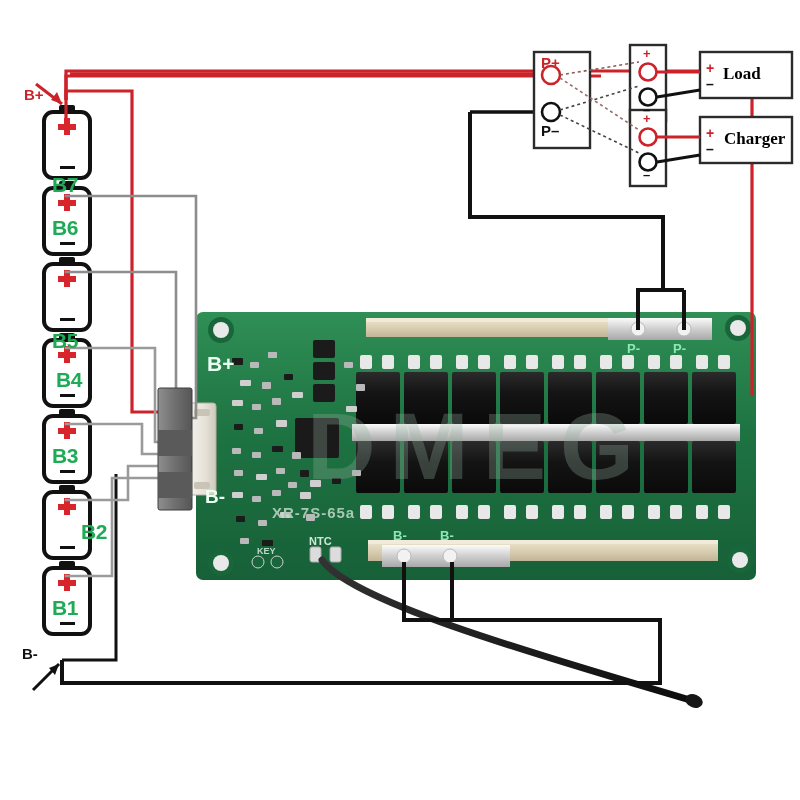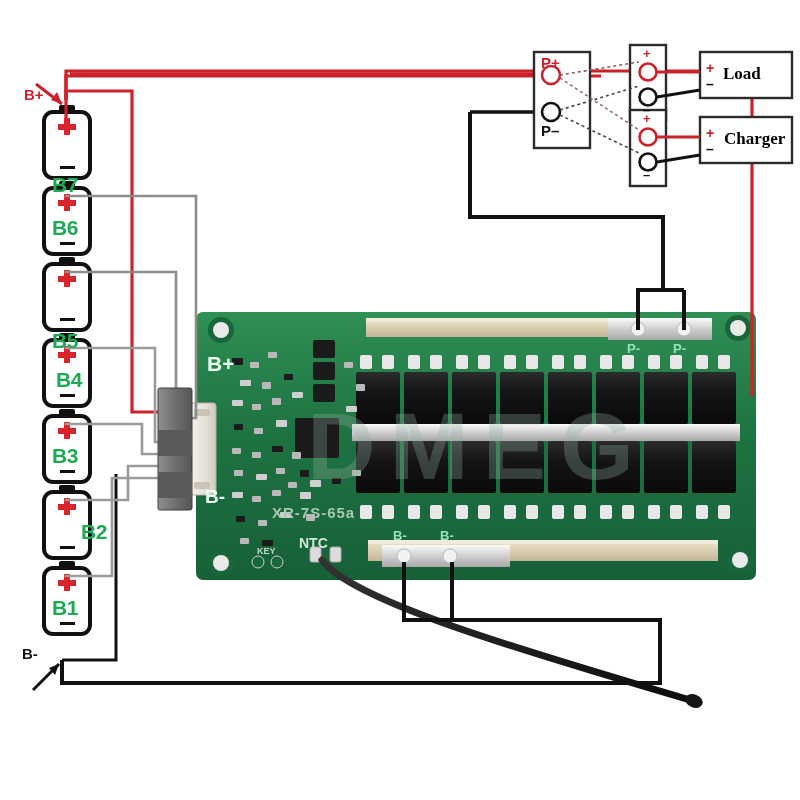--- a/index.html
+++ b/index.html
@@ -355,21 +355,21 @@
   <div class="lbl" style="left:706px;top:76px;color:#111;font-size:14px;font-weight:bold;">–</div>
   <div class="lbl boxlbl" style="left:723px;top:64px;">Load</div>
 
   <div class="lbl" style="left:706px;top:125px;color:#cc2229;font-size:14px;font-weight:bold;">+</div>
   <div class="lbl" style="left:706px;top:141px;color:#111;font-size:14px;font-weight:bold;">–</div>
   <div class="lbl boxlbl" style="left:718px;top:129px;margin-left:6px;">Charger</div>
 
   <div class="lbl pcbsilk" style="left:207px;top:352px;font-size:21px;">B+</div>
   <div class="lbl pcbsilk" style="left:205px;top:486px;font-size:19px;">B-</div>
   <div class="lbl" style="left:272px;top:504px;font-size:15px;color:#a8c8b4;font-weight:bold;letter-spacing:1px;">XR-7S-65a</div>
-  <div class="lbl" style="left:299px;top:535px;font-size:14px;color:#cfe8d8;font-weight:bold;text-align:center;">NTC</div>
+  <div class="lbl" style="left:309px;top:535px;font-size:11px;color:#cfe8d8;font-weight:bold;text-align:center;">NTC</div>
   <div class="lbl" style="left:257px;top:546px;font-size:9px;color:#bcd9c7;font-weight:bold;">KEY</div>
   <div class="lbl" style="left:627px;top:341px;font-size:13px;color:#8fe7b6;font-weight:bold;">P-</div>
   <div class="lbl" style="left:673px;top:341px;font-size:13px;color:#8fe7b6;font-weight:bold;">P-</div>
   <div class="lbl" style="left:393px;top:528px;font-size:13px;color:#8fe7b6;font-weight:bold;">B-</div>
   <div class="lbl" style="left:440px;top:528px;font-size:13px;color:#8fe7b6;font-weight:bold;">B-</div>
 
   <div id="celllabels">
       <div class="lbl cellname" style="left: 52px; top: 140px; margin-top: 33px;">B7</div>
       <div class="lbl cellname" style="left: 52px; top: 216px;">B6</div>
       <div class="lbl cellname" style="left: 52px; top: 292px; margin-top: 37px;">B5</div>

